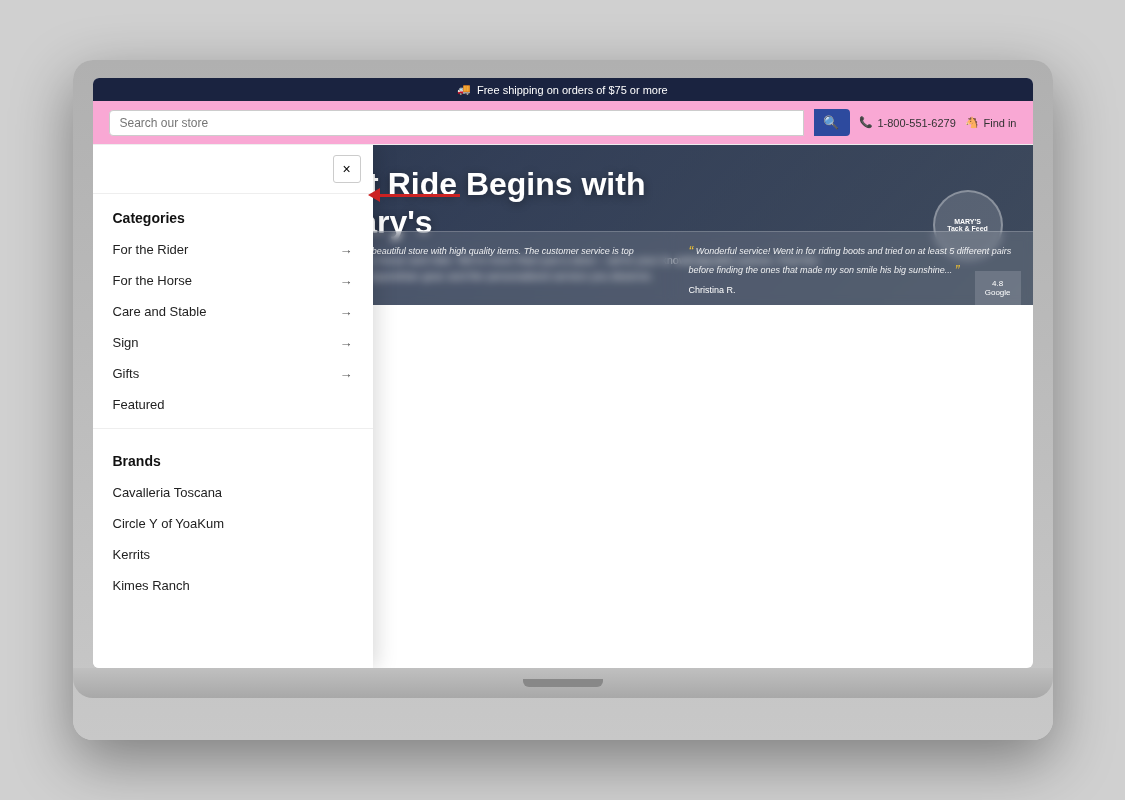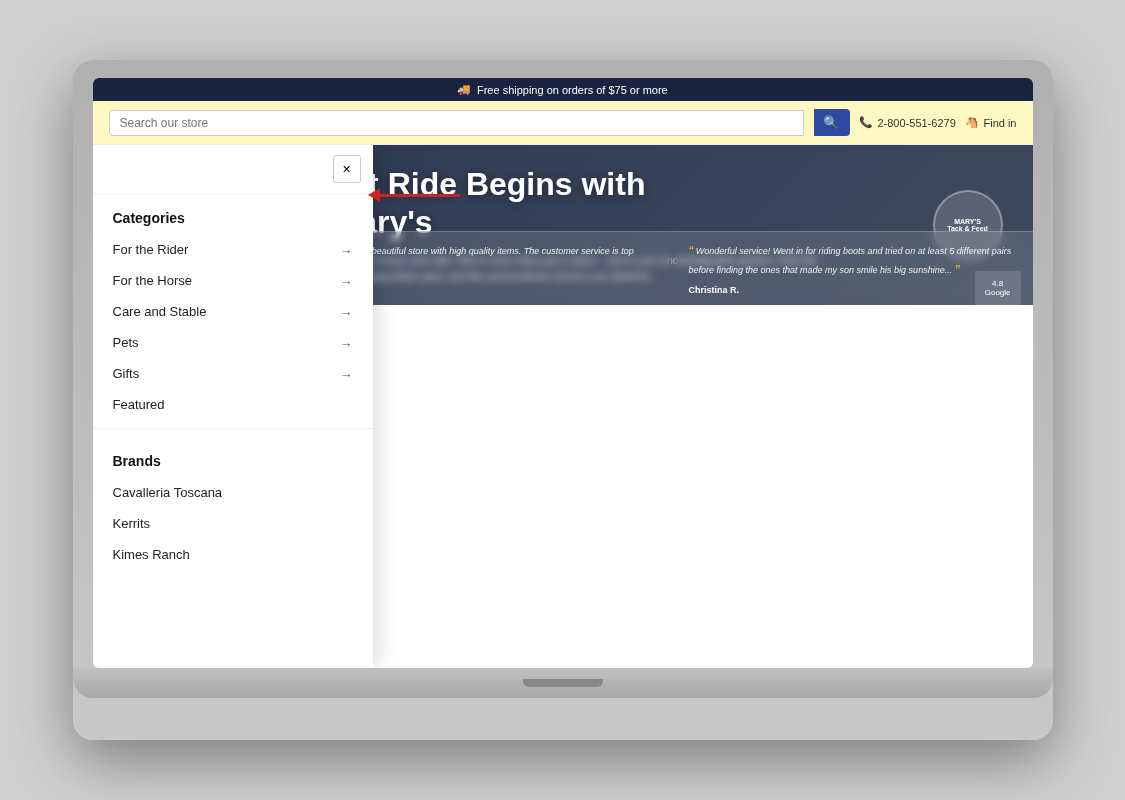--- a/index.html
+++ b/index.html
@@ -67,21 +67,21 @@
       padding: 5px 10px;
       display: flex;
       align-items: center;
       justify-content: center;
       gap: 6px;
       flex-shrink: 0;
     }
 
     
     .header {
-      background: #fef9c3;
+      background: #f9a8d4;
       padding: 8px 16px;
       display: flex;
       align-items: center;
       gap: 10px;
       border-bottom: 1px solid #eee;
       flex-shrink: 0;
       position: relative;
       z-index: 10;
     }
 
@@ -175,21 +175,21 @@
       line-height: 1.4;
       margin-bottom: 4px;
     }
 
     .testimonial-quote::before { content: '\201C'; color: #f4c430; font-size: 14px; vertical-align: middle; }
     .testimonial-quote::after { content: '\201D'; color: #f4c430; font-size: 14px; vertical-align: middle; }
 
     .testimonial-name {
       font-size: 9px;
       color: #fff;
-      font-weight: bold;
+      font-weight: normal;
     }
 
     
     .mary-badge {
       position: absolute;
       right: 30px;
       top: 50%;
       transform: translateY(-50%);
       width: 70px;
       height: 70px;
@@ -324,21 +324,21 @@
         <span>Free shipping on orders of $75 or more</span>
       </div>
 
       <div class="header">
         <input class="header-search" type="text" placeholder="Search our store" style="">
         <button class="header-search-btn">
           <span>🔍</span>
         </button>
         <div class="header-phone">
           <span>📞</span>
-          <span>2-800-551-6279</span>
+          <span>1-800-551-6279</span>
         </div>
         <div class="header-signin">
           <span>🐴</span>
           <span>Find in</span>
         </div>
       </div>
 
       <div style="position: relative; flex: 1; overflow: hidden;">
 
         <div class="hero">
@@ -389,34 +389,35 @@
           </div>
           <div class="sidebar-nav-item">
             <span>For the Horse</span>
             <span class="sidebar-nav-arrow">→</span>
           </div>
           <div class="sidebar-nav-item">
             <span>Care and Stable</span>
             <span class="sidebar-nav-arrow">→</span>
           </div>
           <div class="sidebar-nav-item">
-            <span>Pets</span>
+            <span>Sign</span>
             <span class="sidebar-nav-arrow">→</span>
           </div>
           <div class="sidebar-nav-item">
             <span>Gifts</span>
             <span class="sidebar-nav-arrow">→</span>
           </div>
           <div class="sidebar-plain-item">Featured</div>
 
           <div class="sidebar-divider"></div>
 
           <div class="sidebar-section-title">Brands</div>
 
           <div class="sidebar-plain-item">Cavalleria Toscana</div>
+          <div class="sidebar-plain-item">Circle Y of YoaKum</div>
           <div class="sidebar-plain-item">Kerrits</div>
           <div class="sidebar-plain-item">Kimes Ranch</div>
 
         </div>
 
         <div class="red-arrow">
           <div class="red-arrow-head"></div>
           <div class="red-arrow-line"></div>
         </div>
 

